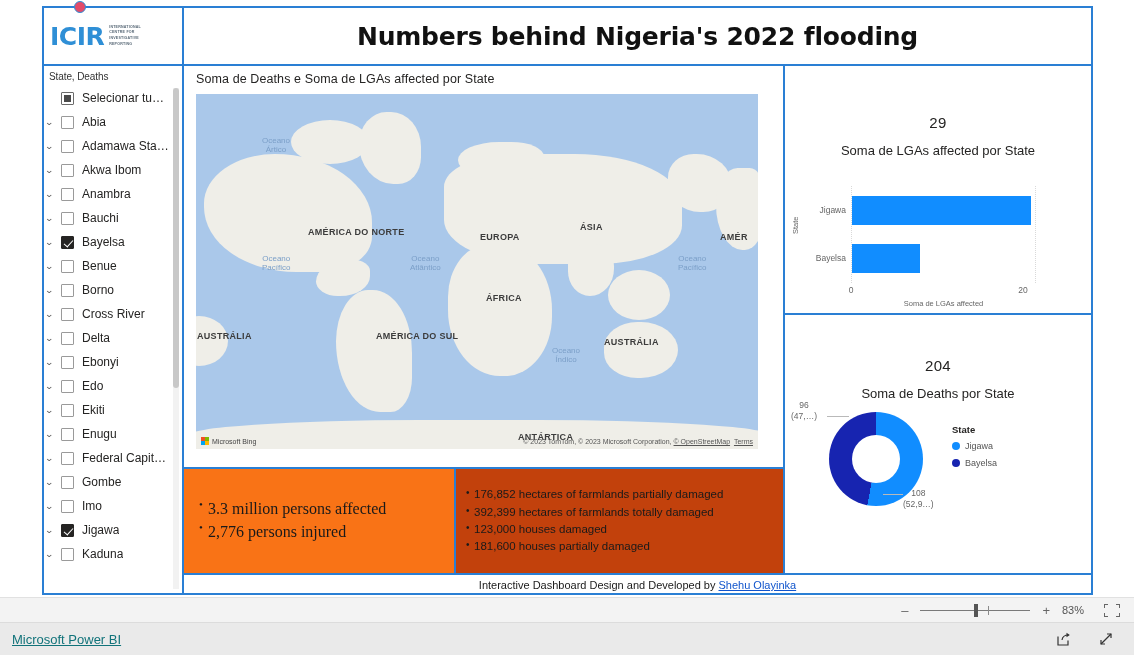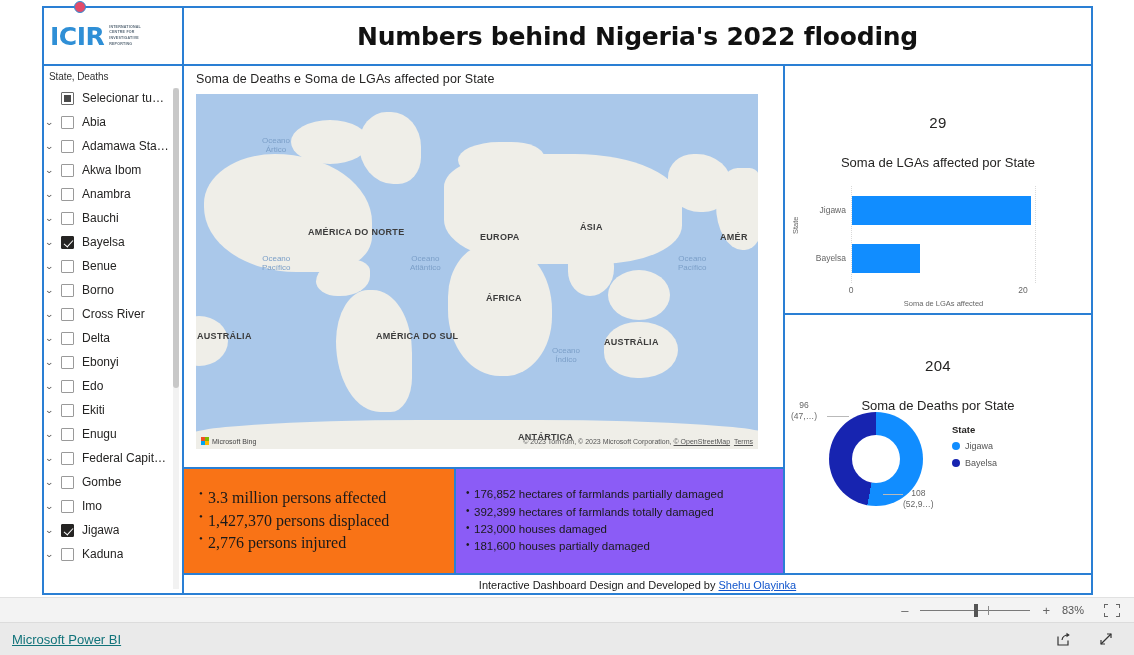--- a/index.html
+++ b/index.html
@@ -253,21 +253,21 @@
     left: -9px; top: -1px;
     font-size: 11px;
     color: #1a1a1a;
   }
 
   .stats-right {
     position: absolute;
     left: 412px; top: 459px;
     width: 327px; height: 106px;
     border-top: 2px solid #2a7fd4;
-    background: #8b5cf6;
+    background: #c2410c;
     display: flex; align-items: center;
     padding-left: 8px;
   }
   .stats-right ul {
     margin: 0; padding: 0 0 0 10px;
     list-style: none;
   }
   .stats-right li {
     font-family: "Liberation Sans", sans-serif;
     font-size: 11.5px;
@@ -309,21 +309,21 @@
     font-size: 15px;
     color: #252423;
     margin-top: 48px;
     letter-spacing: 0.3px;
   }
   .kpi-num.donut { margin-top: 42px; }
   .kpi-sub {
     text-align: center;
     font-size: 13px;
     color: #252423;
-    margin-top: 24px;
+    margin-top: 12px;
   }
 
   
   .bar-chart {
     position: absolute;
     left: 0; top: 120px;
     width: 306px; height: 125px;
   }
   .bc-ytitle {
     position: absolute;
@@ -704,21 +704,20 @@
           <span>© 2023 TomTom, © 2023 Microsoft Corporation,</span>
           <a href="#">© OpenStreetMap</a>
           &nbsp;<a href="#">Terms</a>
         </div>
       </div>
     </div>
 
     <div class="stats-left">
       <ul>
           <li>3.3 million persons affected</li>
-          <li>1,427,370 persons displaced</li>
           <li>2,776 persons injured</li>
         </ul>
     </div>
 
     <div class="stats-right">
       <ul>
           <li>176,852 hectares of farmlands partially damaged</li>
           <li>392,399 hectares of farmlands totally damaged</li>
           <li>123,000 houses damaged</li>
           <li>181,600 houses partially damaged</li>

